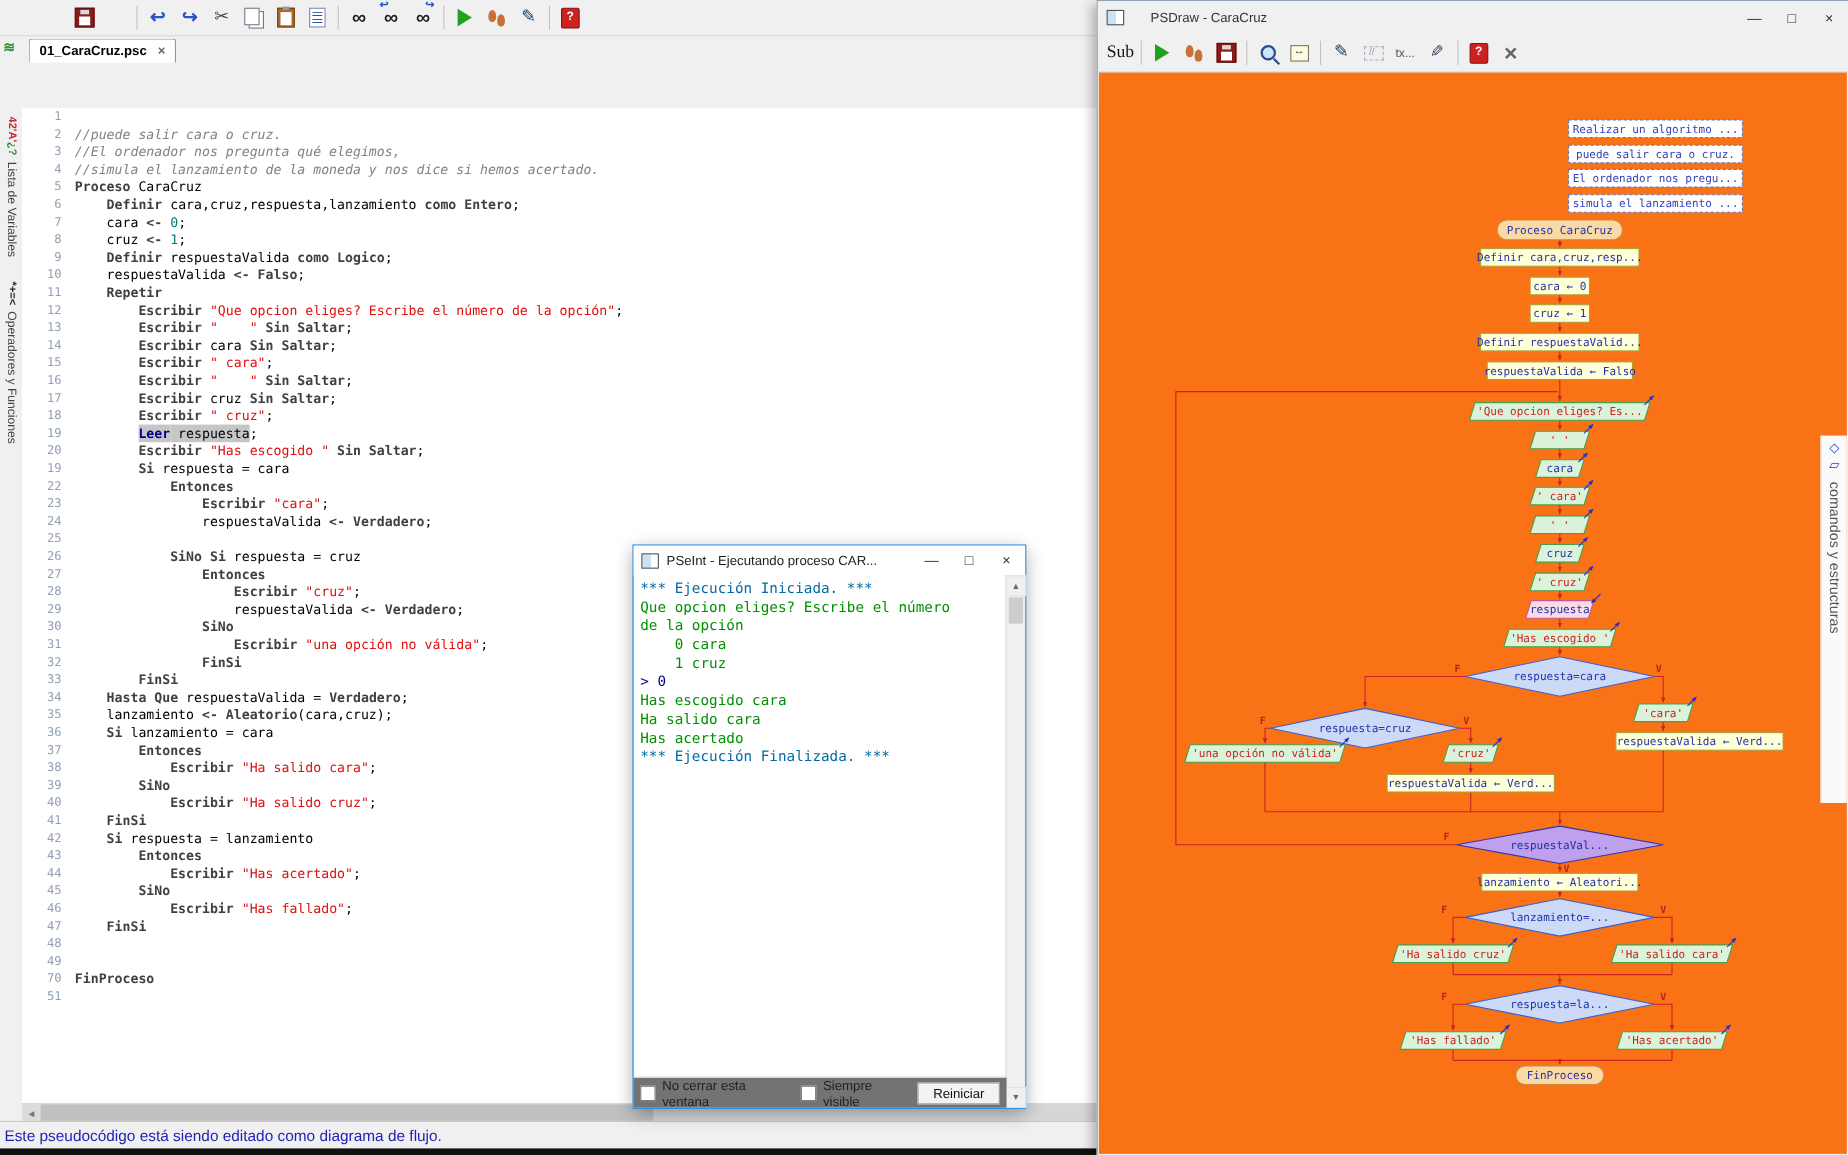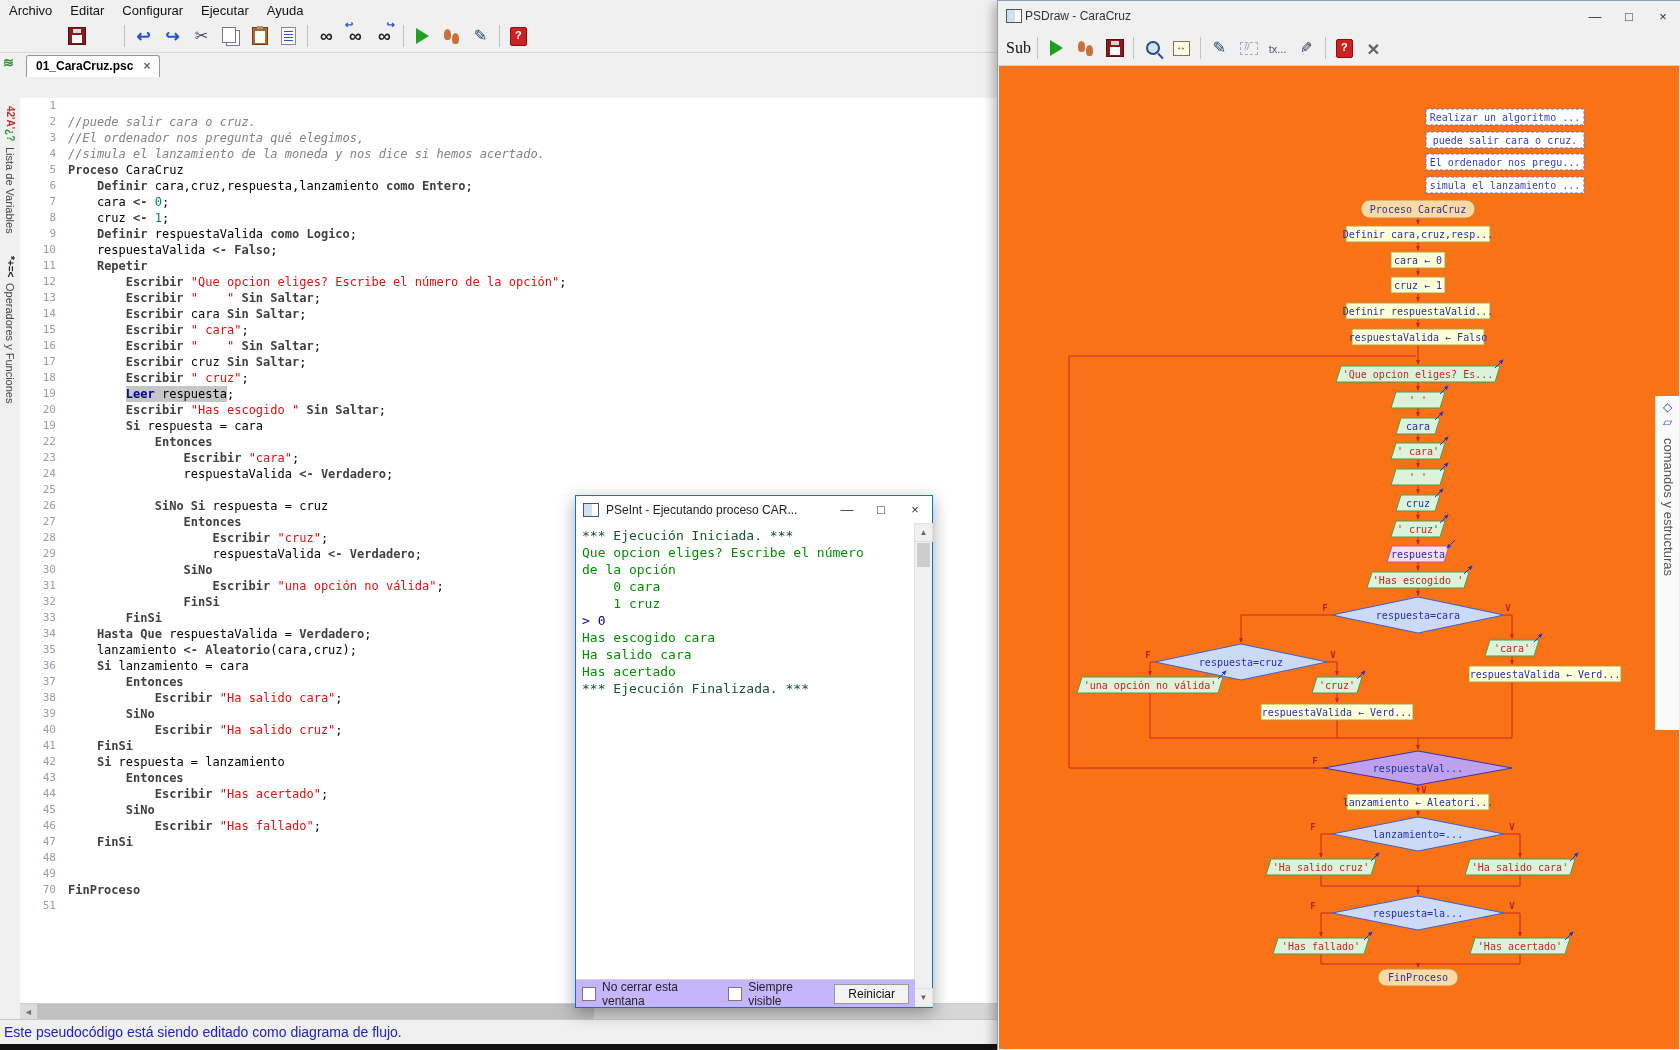--- a/index.html
+++ b/index.html
@@ -81,61 +81,54 @@
   .ic-dash{width:16px;height:11px;border:1px dashed #aab}
   .ic-dash::before{content:"//";position:absolute;left:4px;top:0;color:#99a;font-size:9px}
   .ic-text::before{content:"tx...";color:#556;font-size:11px}
   .ic-pen2::before{content:"✎";color:#335;font-size:15px;display:inline-block;transform:scaleX(-1)}
   .ic-close-x::before{content:"×";color:#666;font-size:21px;font-weight:bold}
   .logo{width:10px;height:10px;background:#c33;box-shadow:5px 0 0 #2a8a2a,2px 5px 0 #b8a020;margin-right:6px}
 
   
   #psdraw{left:997px;top:0;width:682px;height:1049px;background:#f0f0f0;border:1px solid #90a0b0;
       box-shadow:-4px 4px 10px rgba(0,0,0,.28)}
-  #psdraw-titlebar{height:30px;display:flex;align-items:center;gap:3px;padding-left:8px;font-size:12px;color:#333;background:#f0f0f0}
+  #psdraw-titlebar{height:30px;display:flex;align-items:center;gap:24px;padding-left:8px;font-size:12px;color:#333;background:#f0f0f0}
   .winico{width:14px;height:12px;border:1px solid #456;background:linear-gradient(90deg,#cfe0ef 55%,#fff 55%)}
   .win-controls{margin-left:auto;display:flex;height:100%}
   .win-btn{width:34px;height:100%;display:flex;align-items:center;justify-content:center;font-size:13px;color:#333}
   #psdraw-toolbar{height:34px;display:flex;align-items:center;padding:0 6px;border-bottom:1px solid #d0d0d0}
   #psdraw-canvas{position:absolute;left:1px;right:1px;top:65px;bottom:1px;background:#f97316;overflow:hidden}
   #fc{position:absolute;left:0;top:0}
   #cmd-strip{position:absolute;right:0;top:330px;width:23px;height:330px;background:#fafafa;border-left:1px solid #e0e0e0;
       display:flex;flex-direction:column;align-items:center;padding-top:4px}
   #cmd-strip .mini{color:#2244cc;font-size:12px;line-height:15px}
   #cmd-strip .vlabel{font-size:13px;color:#555;margin-top:8px}
 
   
   #exec-dialog{left:575px;top:495px;width:356px;height:511px;background:#fff;border:1px solid #0078d7;
       box-shadow:0 5px 16px rgba(0,0,0,.35)}
   #exec-titlebar{height:27px;display:flex;align-items:center;gap:7px;padding-left:7px;font-size:12px;color:#222;background:#fff}
   #exec-content{position:absolute;left:0;top:27px;right:17px;bottom:27px;padding:4px 6px;
       font-family:"DejaVu Sans Mono",monospace;font-size:13px;line-height:17px;overflow:hidden}
   .dl{white-space:pre}
-  .sys{color:#14532d}.out{color:#009000}.inp{color:#000090}
+  .sys{color:#0369a1}.out{color:#009000}.inp{color:#000090}
   #exec-scroll{position:absolute;right:0;top:27px;bottom:0;width:17px;background:#f0f0f0;border-left:1px solid #ddd;
       display:flex;flex-direction:column;align-items:center}
   #exec-scroll .sarr{width:100%;height:17px;display:flex;align-items:center;justify-content:center;font-size:8px;color:#666;background:#f0f0f0;border:1px solid #e0e0e0}
   #exec-scroll .sthumb{width:13px;height:24px;background:#cdcdcd;margin-top:1px}
   #exec-scroll .spacer{flex:1}
-  #exec-bottom{position:absolute;left:0;right:17px;bottom:0;height:27px;background:#c4b5fd;border-top:1px solid #d5d5d5;
+  #exec-bottom{position:absolute;left:0;right:17px;bottom:0;height:27px;background:#737373;border-top:1px solid #d5d5d5;
       display:flex;align-items:center;gap:6px;padding:0 6px;font-size:12px;color:#222}
   .cb{width:12px;height:12px;border:1px solid #777;background:#fff;flex:none}
   .btn{margin-left:auto;border:1px solid #999;background:#f3f3f3;padding:2px 13px;font-size:12px;color:#111}
 </style>
 </head>
 <body>
 
 <div class="win" id="main-window">
-  <div id="main-menubar">
-      <span class="menu-item">Archivo</span>
-      <span class="menu-item">Editar</span>
-      <span class="menu-item">Configurar</span>
-      <span class="menu-item">Ejecutar</span>
-      <span class="menu-item">Ayuda</span>
-    </div>
   <div id="main-toolbar">
       <span class="tbi">
         <i class="ic ic-new-file"></i>
       </span>
       <span class="tbi">
         <i class="ic ic-open-file"></i>
       </span>
       <span class="tbi">
         <i class="ic ic-save"></i>
       </span>

